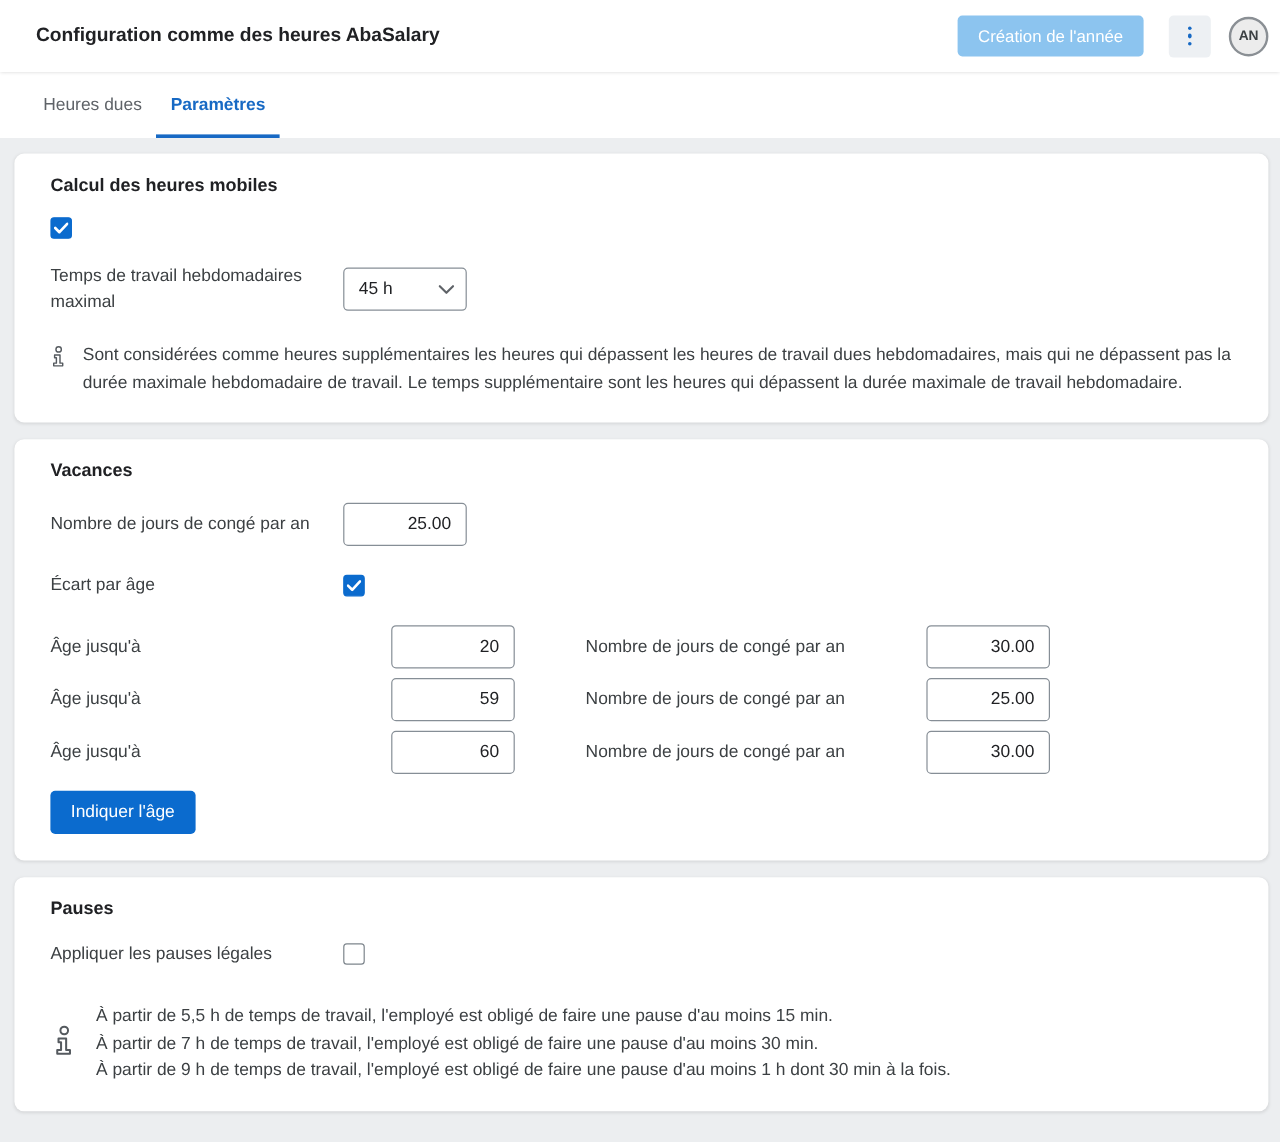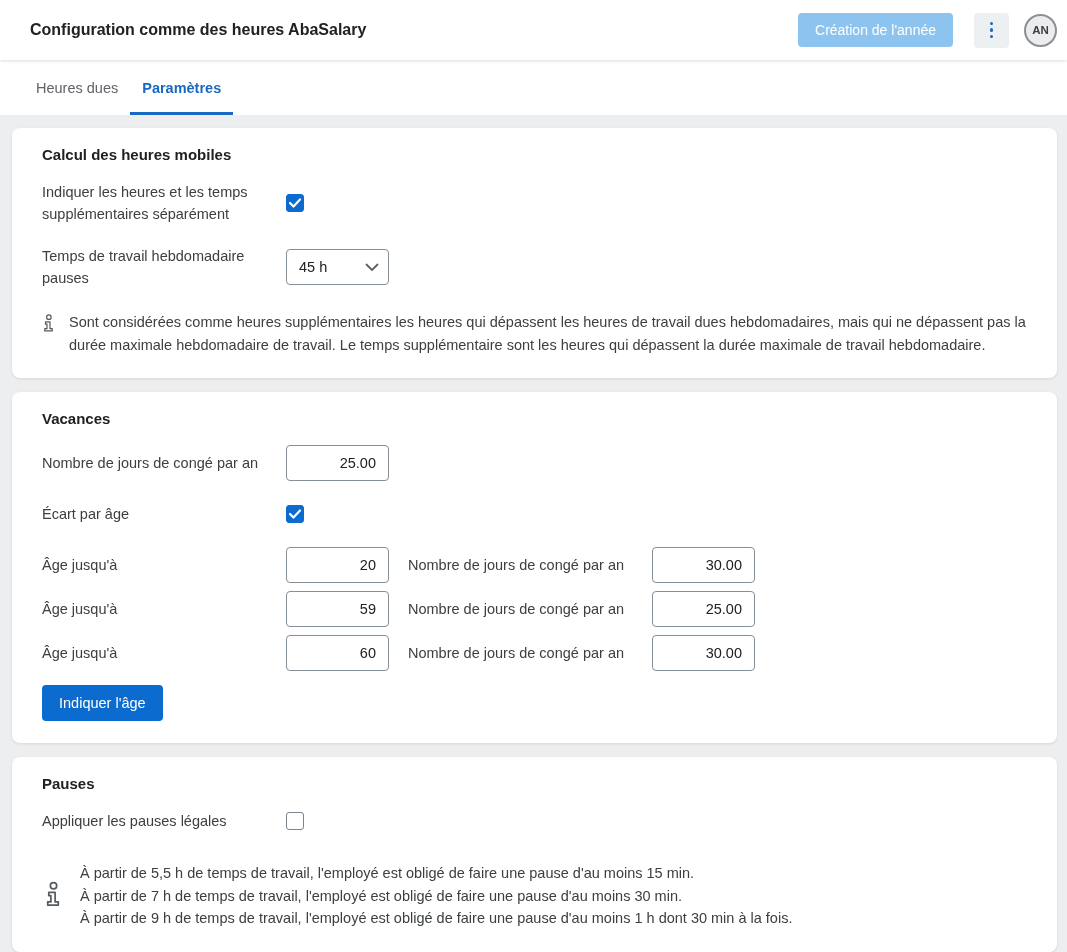--- a/index.html
+++ b/index.html
@@ -173,21 +173,21 @@
     flex: none;
     border: 1px solid #868e96;
     border-radius: 4px;
     background: #fff;
     font-family: "Liberation Sans", sans-serif;
     font-size: 14.5px;
     color: #202124;
     text-align: right;
     padding: 0 12px;
   }
-  .age-row { margin-bottom: 8px; }
+  .age-row { margin-bottom: 8px; gap: 40px; }
 
   .btn-primary {
     height: 36px;
     padding: 0 17px;
     margin-top: 6px;
     background: #0b6bce;
     color: #ffffff;
     border: none;
     border-radius: 4px;
     font-family: "Liberation Sans", sans-serif;
@@ -240,30 +240,29 @@
   <div class="tab">Heures dues</div>
   <div class="tab active">Paramètres</div>
 </div>
 
 <div class="content">
 
   <div class="card">
     <div class="card-title">Calcul des heures mobiles</div>
 
     <div class="row">
-      <div class="lbl">Indiquer les heures et les temps supplémentaires séparément</div>
       <div class="checkbox checked">
         <svg width="12" height="10" viewBox="0 0 12 10">
             <polyline points="1,5 4.5,8.5 11,1.5" fill="none" stroke="#ffffff" stroke-width="2.2" stroke-linecap="round" stroke-linejoin="round"></polyline>
           </svg>
       </div>
     </div>
 
     <div class="row">
-      <div class="lbl">Temps de travail hebdomadaire pauses</div>
+      <div class="lbl">Temps de travail hebdomadaires maximal</div>
       <div class="select">
         <span class="sel-val">45 h</span>
         <svg width="14" height="9" viewBox="0 0 14 9">
             <polyline points="1.5,1.5 7,7 12.5,1.5" fill="none" stroke="#5f6368" stroke-width="1.8" stroke-linecap="round" stroke-linejoin="round"></polyline>
           </svg>
       </div>
     </div>
 
     <div class="info-row">
       <div class="info-icon-small">

